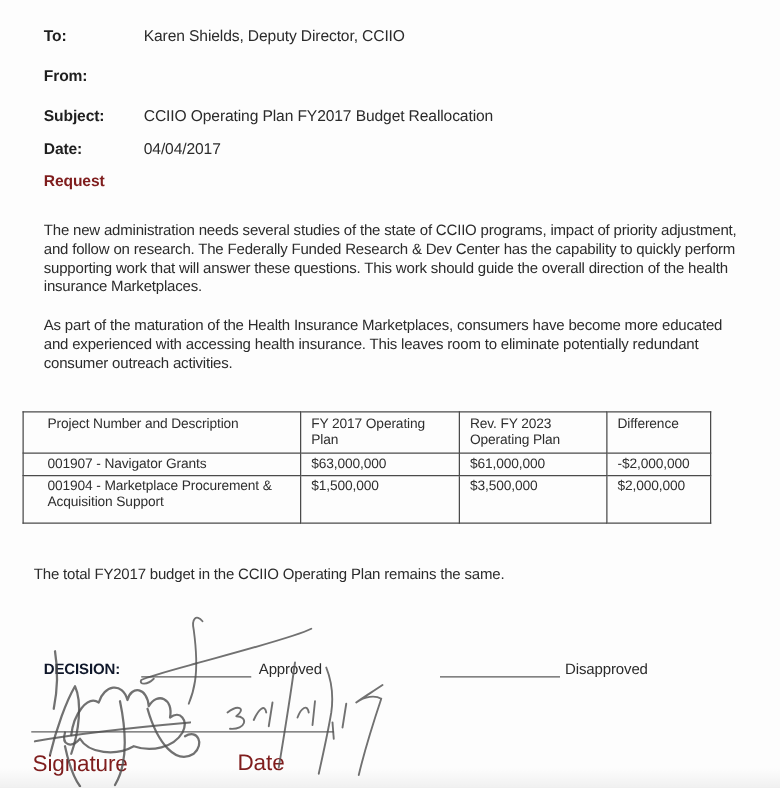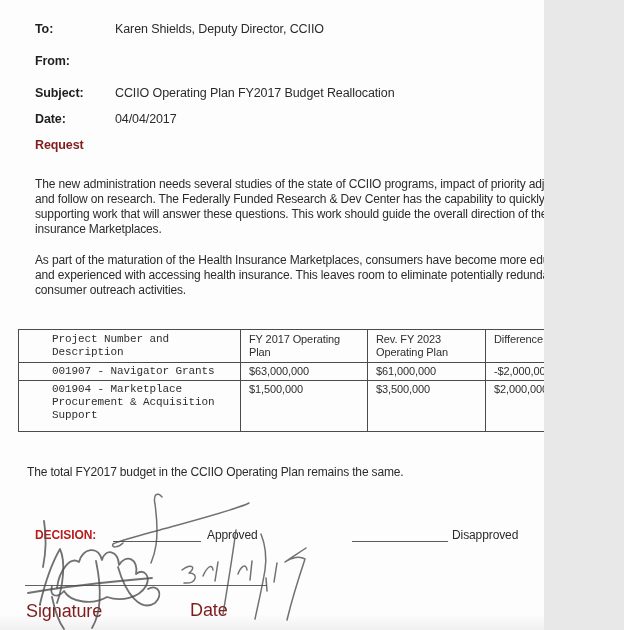--- a/index.html
+++ b/index.html
@@ -1,19 +1,19 @@
 <!DOCTYPE html>
 <html><head>
 <meta charset="utf-8">
 <style>
   * { margin:0; padding:0; box-sizing:border-box; }
   html,body { background:#e8e8e8; }
   .page {
     position:relative;
-    width:544px; height:630px;
+    width:624px; height:630px;
     background:#fdfdfd;
     overflow:hidden;
     font-family:"Liberation Sans","DejaVu Sans",sans-serif;
     color:#2b2b2b;
     padding:22px 17px 0 35px;
   }
   
   .field-row { display:flex; font-size:12.5px; line-height:15px; letter-spacing:-0.1px; }
   .field-row.gap-lg { margin-bottom:17px; }
   .field-row.gap-sm { margin-bottom:11px; }
@@ -33,27 +33,27 @@
     table-layout:fixed;
     font-size:11px; line-height:13px; letter-spacing:-0.1px;
     color:#2e2e2e;
   }
   table.budget, table.budget th, table.budget td { border:1px solid #4b4b4b; }
   table.budget th {
     font-weight:normal; text-align:left; vertical-align:top;
     padding:3px 5px 3px 8px;
   }
   table.budget td { vertical-align:top; padding:2px 5px 2px 8px; }
-  table.budget th.c1, table.budget td.c1 { padding-left:33px;font-family:Liberation Mono, monospace; }
+  table.budget th.c1, table.budget td.c1 { padding-left:19px; }
   table.budget tr.last td { padding-bottom:9px; }
   
   .closing { font-size:12px; line-height:15px; letter-spacing:-0.15px; margin-left:-8px; margin-top:33px; }
   
   .decision-row { position:absolute; left:35px; top:528px; width:560px; height:18px; font-size:12px; letter-spacing:-0.1px; }
-  .decision-row .dlabel { position:absolute; left:0; top:0; font-weight:bold; color:#b91c1c; }
+  .decision-row .dlabel { position:absolute; left:0; top:0; font-weight:bold; color:#0f172a; }
   .decision-row .dline { position:absolute; top:2px; height:12px; border-bottom:1.4px solid #5a5a5a; }
   .decision-row .line-approve { left:78px; width:88px; }
   .decision-row .line-disapprove { left:317px; width:96px; }
   .decision-row .dtext { position:absolute; top:0; }
   .decision-row .approved { left:172px; }
   .decision-row .disapproved { left:417px; }
   
   .sign-line { position:absolute; left:25px; top:585px; width:242px; border-top:1.5px solid #606060; }
   .sig-label, .date-label { position:absolute; font-size:18px; letter-spacing:-0.1px; color:#7f1d1d;margin-top:12px; }
   .sig-label { left:26px; top:589px; }

